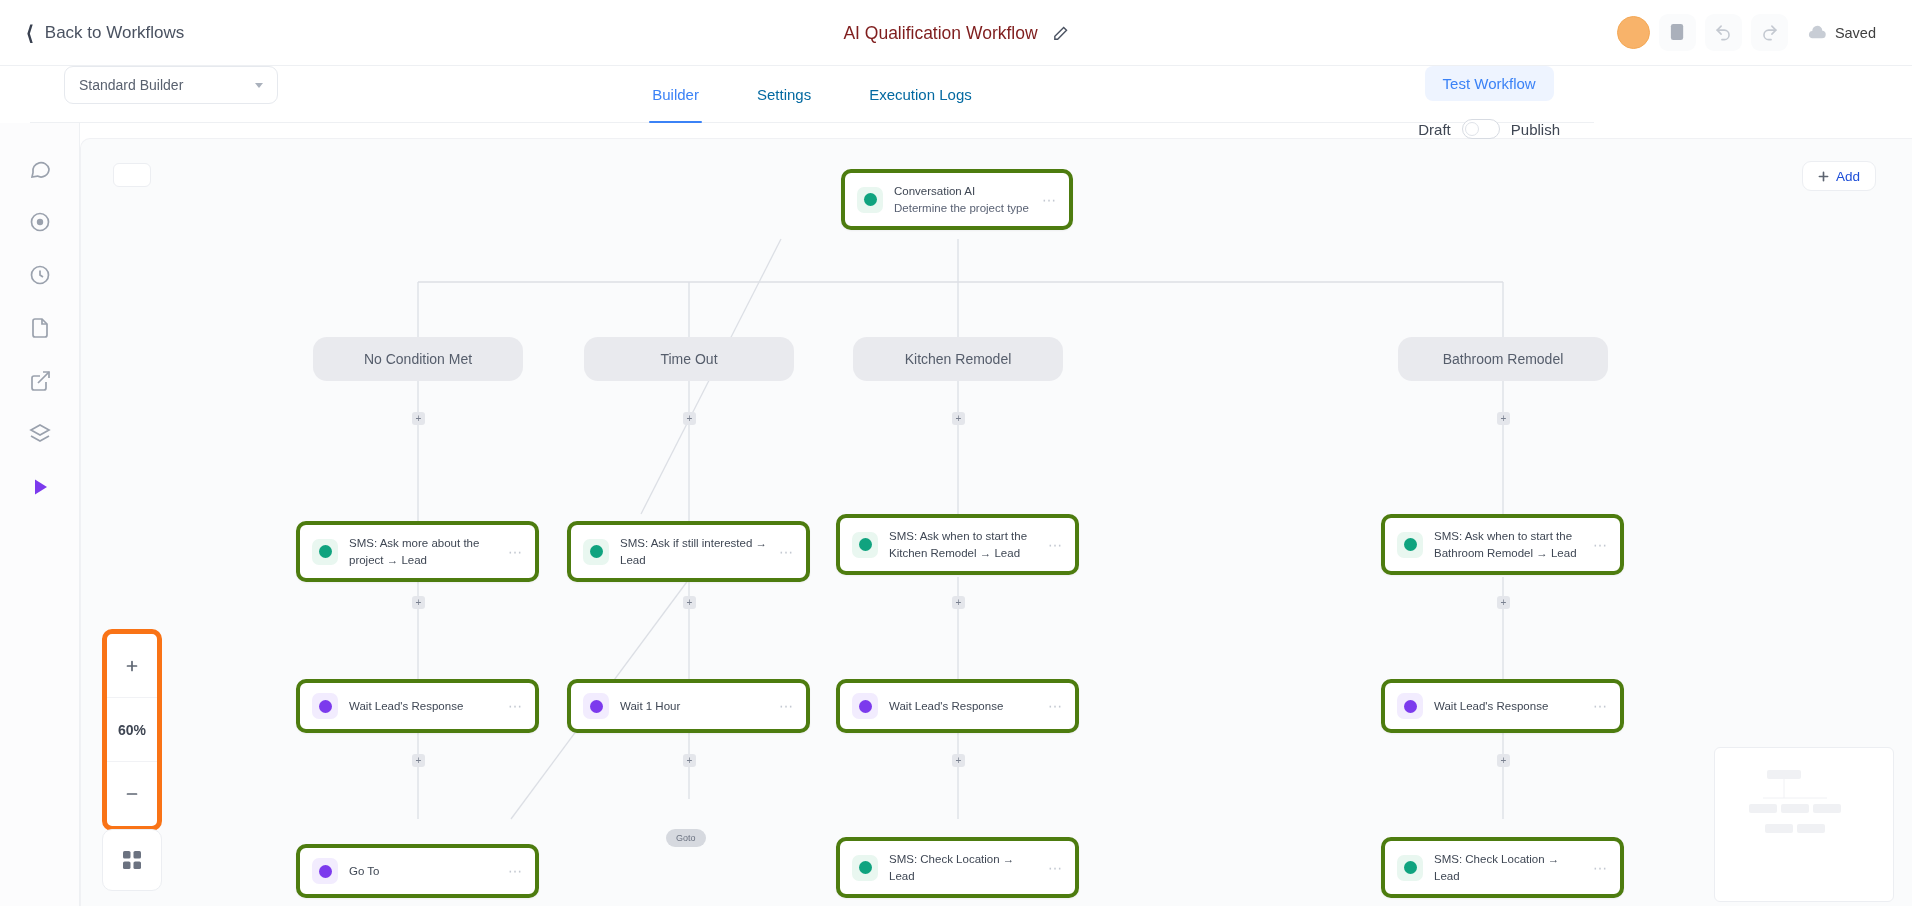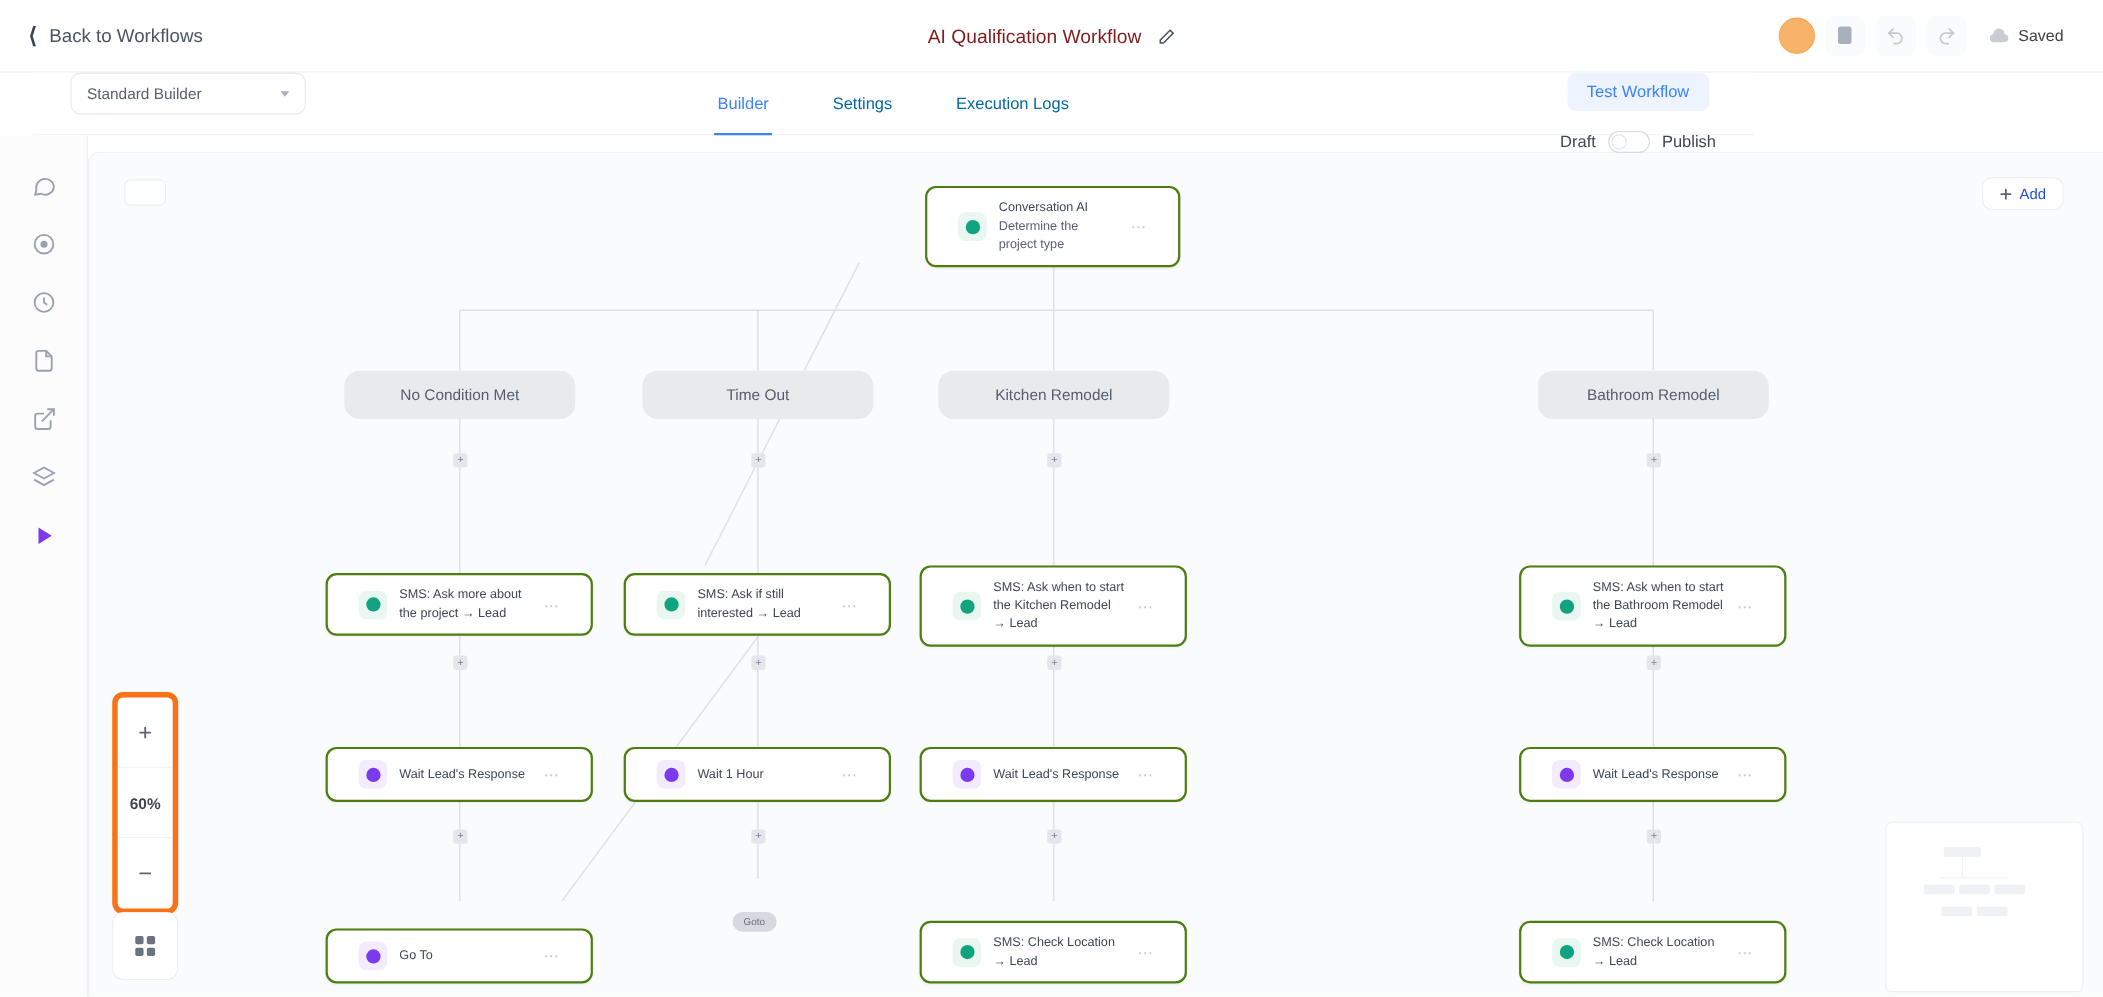--- a/index.html
+++ b/index.html
@@ -128,23 +128,23 @@
     background: #fff; border: 1px solid #eceef2; border-radius: 10px;
     display: flex; align-items: center; justify-content: center; cursor: pointer;
   }
   .minimap {
     position: absolute; right: 18px; bottom: 4px; width: 180px; height: 155px;
     background: #fff; border: 1px solid #eceef2; border-radius: 6px;
   }
 
   
   .node {
-    position: absolute; background: #ffffff; border: 2px solid #4d7c0f;
+    position: absolute; background: #ffffff; border: 4px solid #4d7c0f;
     border-radius: 10px; box-shadow: 0 1px 2px rgba(20,25,40,.05);
-    display: flex; align-items: center; gap: 11px; padding: 10px 28px;
+    display: flex; align-items: center; gap: 11px; padding: 10px 12px;
     cursor: pointer;
   }
   .node .dot {
     width: 26px; height: 26px; border-radius: 7px; flex: 0 0 26px;
     display: flex; align-items: center; justify-content: center;
   }
   .dot i { width: 13px; height: 13px; border-radius: 50%; display: block; }
   .dot.green { background: #e9f7f0; }
   .dot.green i { background: #10a37f; }
   .dot.purple { background: #f2ecfe; }

